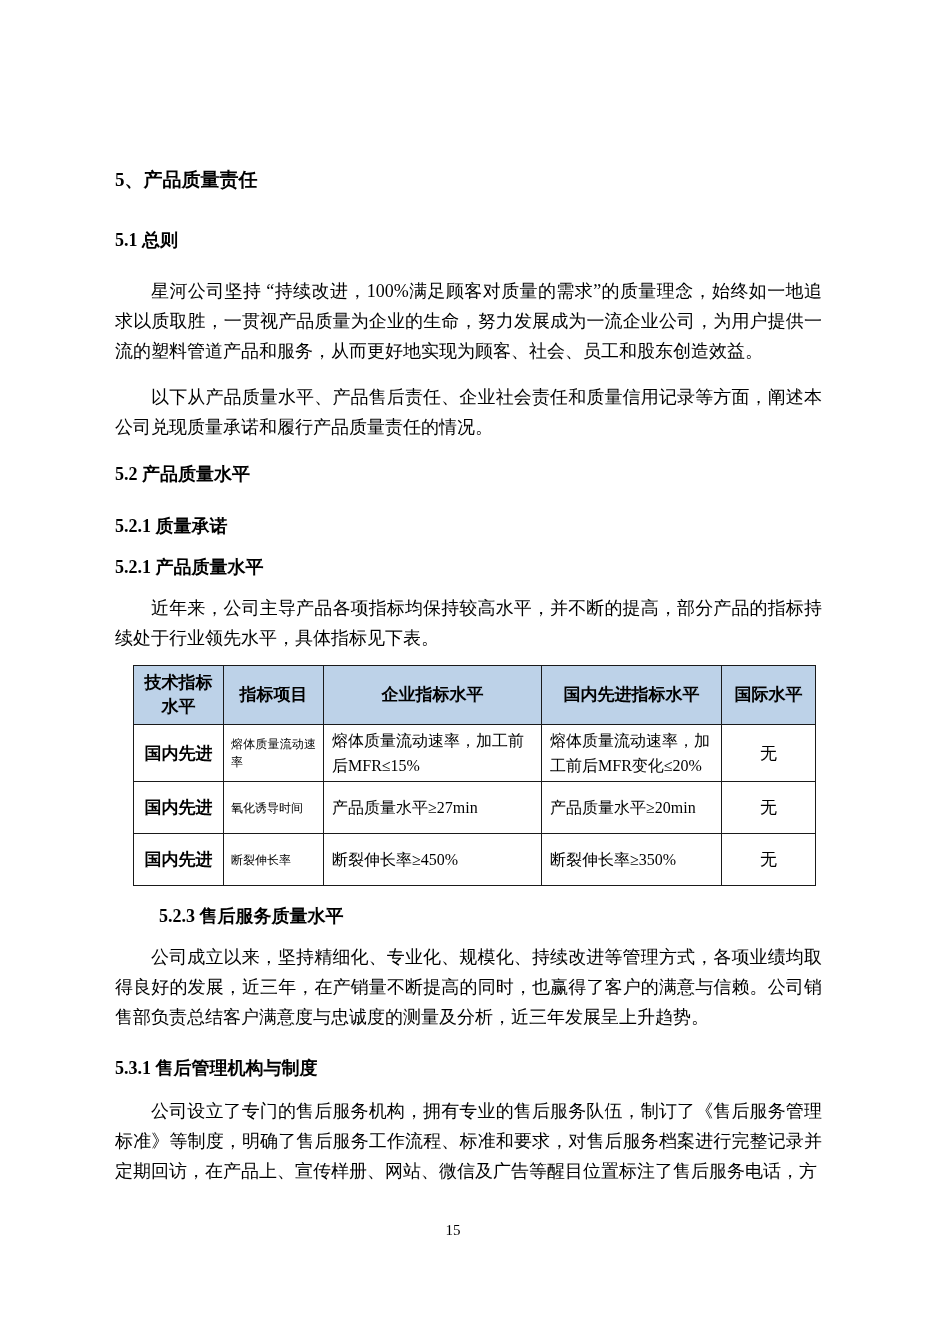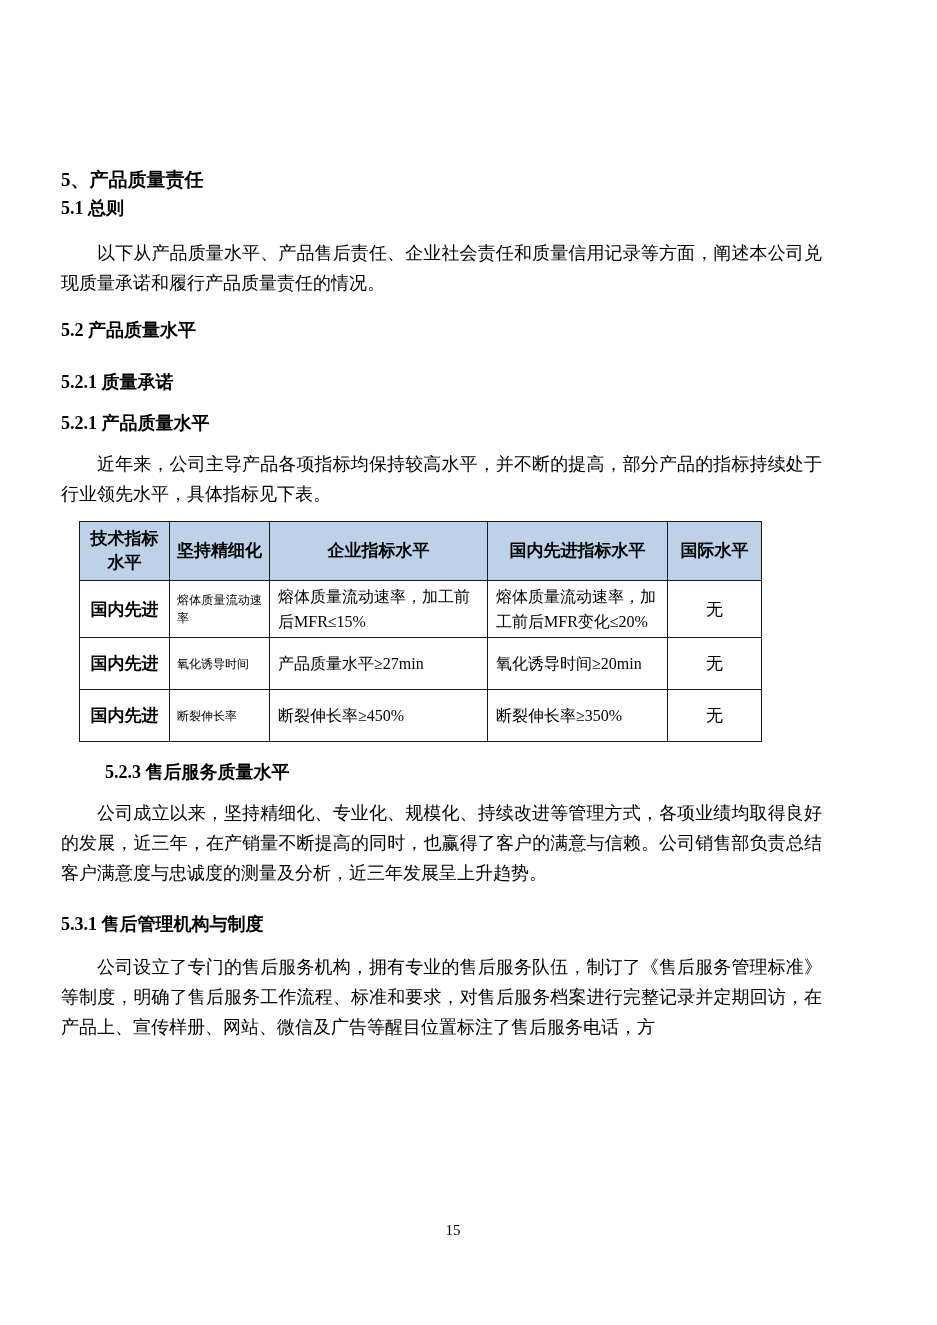--- a/index.html
+++ b/index.html
@@ -4,30 +4,30 @@
 <style>
   html, body { margin:0; padding:0; background:#ffffff; }
   body {
     width:937px; height:1325px; position:relative;
     font-family:"Liberation Serif","DejaVu Serif",serif;
     color:#000000;
   }
   .page {
     box-sizing:border-box;
     width:937px; height:1325px;
-    padding:166px 115px 0 61px;
+    padding:166px 115px 0 115px;
     position:relative;
   }
   .h1 {
     font-size:19px; font-weight:bold; line-height:28px;
     margin:0;
   }
   .h2 { font-size:18px; font-weight:bold; line-height:28px; margin:0; }
   .h3 { font-size:18px; font-weight:bold; line-height:28px; margin:0; }
-  .mt-51  { }
+  .mt-51  { margin-top:32px; }
   .mt-52  { margin-top:18px; }
   .mt-521a{ margin-top:24px; }
   .mt-521b{ margin-top:13px; }
   .mt-523 { margin-top:16px;margin-left:44px; }
   .mt-53  { margin-top:24px; }
   .mt-531 { margin-top:22px; }
   .para {
     font-size:18px; line-height:30px;
     text-align:justify; text-indent:2em;
     margin:0;
@@ -81,20 +81,21 @@
 </style>
 </head>
 <body>
 
 <div class="page">
 
   <div class="h1">5、产品质量责任</div>
 
   <div class="h2 mt-51">5.1 总则</div>
 
+  <p class="para mt-p1">星河公司坚持 “持续改进，100%满足顾客对质量的需求”的质量理念，始终如一地追求以质取胜，一贯视产品质量为企业的生命，努力发展成为一流企业公司，为用户提供一流的塑料管道产品和服务，从而更好地实现为顾客、社会、员工和股东创造效益。</p>
 
   <p class="para mt-p2">以下从产品质量水平、产品售后责任、企业社会责任和质量信用记录等方面，阐述本公司兑现质量承诺和履行产品质量责任的情况。</p>
 
   <div class="h2 mt-52">5.2 产品质量水平</div>
 
   <div class="h3 mt-521a">5.2.1 质量承诺</div>
 
   <div class="h3 mt-521b">5.2.1 产品质量水平</div>
 
   <p class="para mt-p3">近年来，公司主导产品各项指标均保持较高水平，并不断的提高，部分产品的指标持续处于行业领先水平，具体指标见下表。</p>
@@ -103,39 +104,39 @@
     <colgroup>
       <col style="width:90px">
         <col style="width:100px">
         <col style="width:218px">
         <col style="width:180px">
         <col style="width:94px">
     </colgroup>
     <thead>
       <tr>
         <th>技术指标水平</th>
-        <th>坚持精细化</th>
+        <th>指标项目</th>
         <th>企业指标水平</th>
         <th>国内先进指标水平</th>
         <th>国际水平</th>
       </tr>
     </thead>
     <tbody>
       <tr>
         <td class="c1">国内先进</td>
         <td class="c2">熔体质量流动速率</td>
         <td class="c3">熔体质量流动速率，加工前后MFR≤15%</td>
         <td class="c3">熔体质量流动速率，加工前后MFR变化≤20%</td>
         <td class="c5">无</td>
       </tr>
       <tr>
         <td class="c1">国内先进</td>
         <td class="c2">氧化诱导时间</td>
         <td class="c3">产品质量水平≥27min</td>
-        <td class="c3">氧化诱导时间≥20min</td>
+        <td class="c3">产品质量水平≥20min</td>
         <td class="c5">无</td>
       </tr>
       <tr>
         <td class="c1">国内先进</td>
         <td class="c2">断裂伸长率</td>
         <td class="c3">断裂伸长率≥450%</td>
         <td class="c3">断裂伸长率≥350%</td>
         <td class="c5">无</td>
       </tr>
     </tbody>

